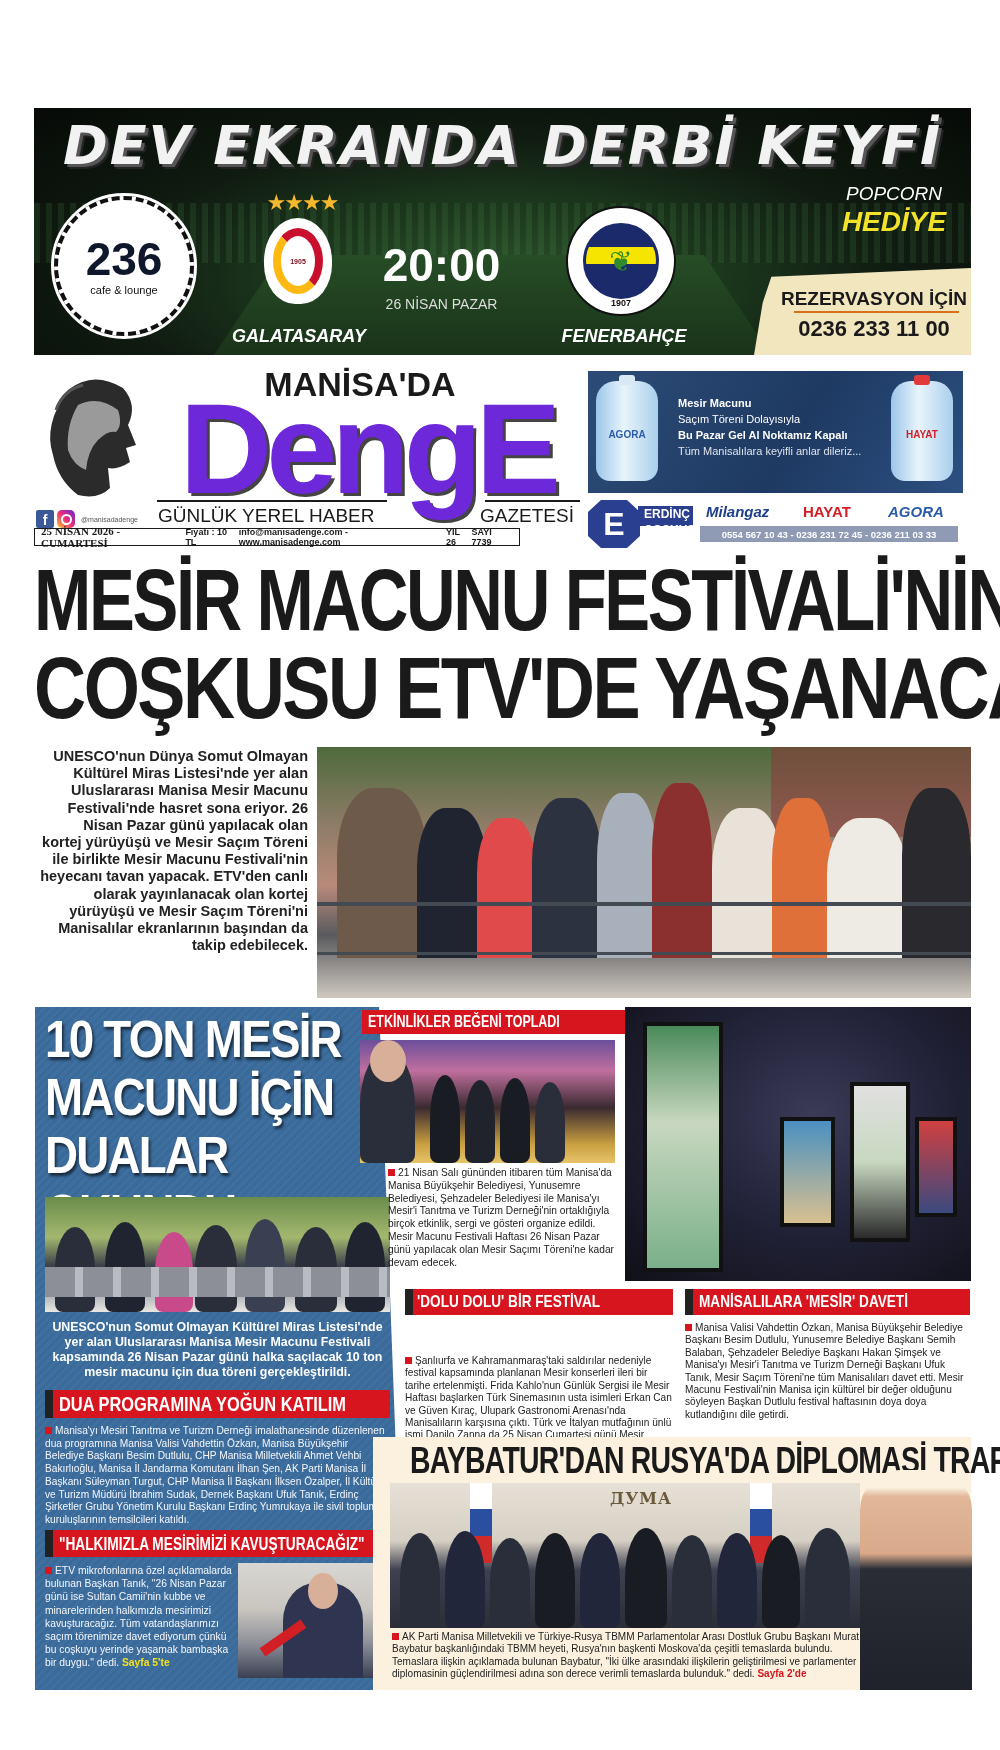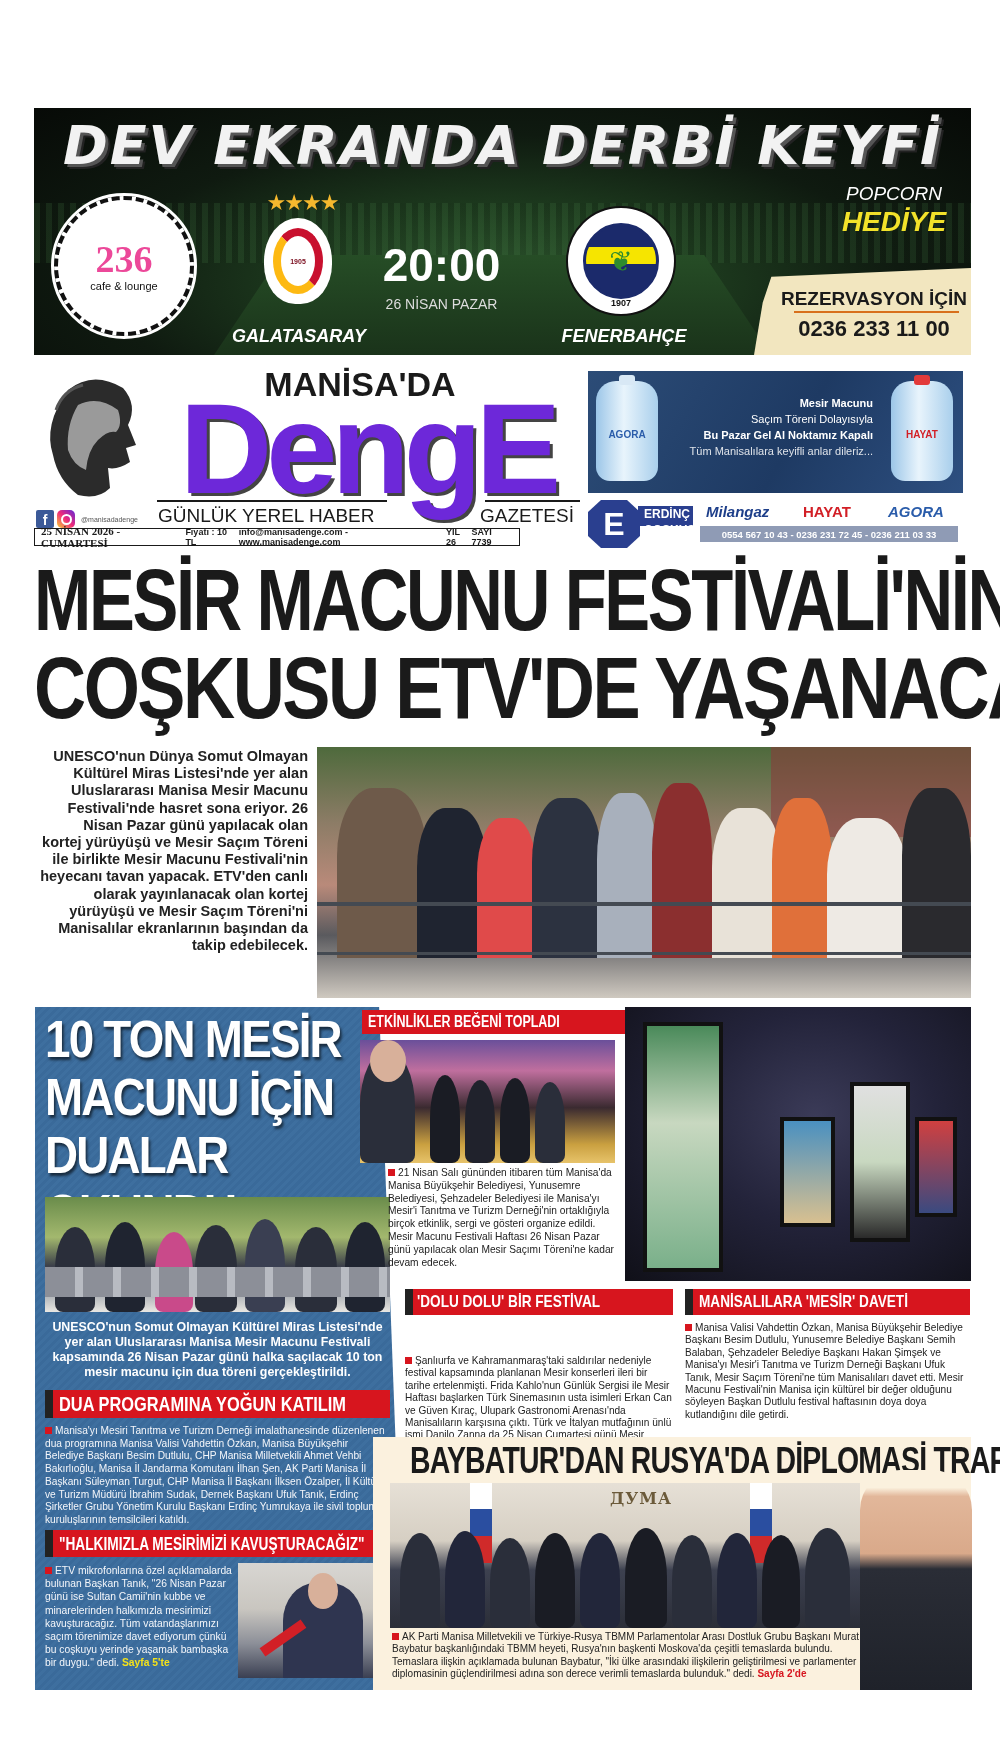--- a/index.html
+++ b/index.html
@@ -11,21 +11,21 @@
   #banner { left: 34px; top: 108px; width: 937px; height: 247px; overflow: hidden;
     background: radial-gradient(ellipse at 50% 70%, #2f5a30 0%, #1d3a1e 30%, #0f1a10 60%, #070a07 100%); }
   #banner .stands { position: absolute; left: 0; right: 0; top: 95px; height: 60px;
     background: repeating-linear-gradient(90deg, rgba(60,110,60,.35) 0 6px, rgba(20,40,20,.2) 6px 12px); opacity: .7; }
   #banner .pitch { position: absolute; left: 180px; right: 200px; bottom: 0; height: 100px;
     background: linear-gradient(#264d26, #1a331a); clip-path: polygon(12% 0, 88% 0, 100% 100%, 0 100%); }
   #banner-title { left: 0; width: 937px; top: 6px; text-align: center; color: #f2f2f2; font-size: 54px; font-style: italic;
     font-weight: 900; letter-spacing: 2px; text-shadow: 3px 3px 0 #555, 5px 5px 0 #222; font-family: "DejaVu Sans", sans-serif; }
   #cafe-logo { left: 20px; top: 88px; width: 140px; height: 140px; border-radius: 50%; background: #fff;
     border: 4px dashed #111; outline: 3px solid #fff; display: flex; flex-direction: column; align-items: center; justify-content: center; }
-  #cafe-logo .num { font-family: Liberation Serif, serif; font-weight: 900; font-size: 38px; color: #ec4899; line-height: 1; }
+  #cafe-logo .num { font-family: Liberation Sans, sans-serif; font-weight: 900; font-size: 46px; color: #0f172a; line-height: 1; }
   #cafe-logo .sub { font-size: 11px; color: #111; margin-top: 2px; }
   .crest { border-radius: 50%; display: flex; align-items: center; justify-content: center; }
   #gs-crest { left: 230px; top: 110px; width: 68px; height: 86px; border-radius: 50% 50% 46% 46%; background: #fff; }
   #gs-crest .inner { width: 50px; height: 66px; border-radius: 50%; border: 8px solid #c8102e; border-left-color: #fdb912; border-bottom-color: #fdb912;
     display:flex; align-items:center; justify-content:center; font-size: 7px; color:#7a0d1e; font-weight:700; }
   #gs-stars { left: 218px; top: 82px; width: 100px; font-size: 22px; color: #f5b82e; letter-spacing: -2px; text-align:center; }
   #match-time { left: 320px; top: 130px; width: 175px; text-align: center; color: #fff; font-size: 46px; font-weight: 700; }
   #match-date { left: 320px; top: 188px; width: 175px; text-align: center; color: #ddd; font-size: 14px; }
   #fb-crest { left: 532px; top: 98px; width: 110px; height: 110px; background: #fff; border: 2px solid #111; }
   #fb-crest .inner { width: 76px; height: 76px; border-radius: 50%; overflow: hidden; border: 3px solid #1b2a6b;
@@ -55,21 +55,21 @@
   #tagline-left { left: 158px; top: 505px; font-size: 19px; color: #1a1a1a; text-align: center; }
   #tagline-right { left: 480px; top: 505px; font-size: 19px; color: #1a1a1a; }
   #infobar { left: 34px; top: 528px; width: 486px; height: 18px; border: 1.5px solid #1a1a1a; display:flex; align-items:center; justify-content: space-between; padding: 0 6px; font-size: 9px; font-weight: 700; }
   #infobar .date { font-family: "Liberation Serif", serif; font-size: 11px; }
 
   #ad-box { left: 588px; top: 371px; width: 375px; height: 122px; background: linear-gradient(120deg,#2c4c77,#1e3a63 55%,#2d4f80); overflow:hidden; }
   .bottle { position:absolute; width: 62px; height: 100px; top: 10px; border-radius: 20px 20px 14px 14px;
     background: linear-gradient(90deg,#9cc6e8,#e8f4fc 45%,#a9cfec); }
   .bottle .cap { position:absolute; left: 23px; top: -6px; width: 16px; height: 10px; background:#d8e8f5; border-radius: 3px; }
   .bottle .label { position:absolute; left: 4px; right: 4px; top: 48px; text-align:center; font-size: 10px; font-weight:700; }
-  #ad-text { left: 90px; top: 24px; width: 195px; text-align: right; color: #fff; font-size: 11px; line-height: 16px; }
+  #ad-text { left: 90px; top: 24px; width: 195px; text-align: left; color: #fff; font-size: 11px; line-height: 16px; }
   #ad-text .b { font-weight: 700; }
   #sponsor-row { left: 588px; top: 500px; width: 375px; height: 48px; }
   #erdinc-logo { position:absolute; left: 0; top: 0; width: 52px; height: 48px; background:#2a3f8f; clip-path: polygon(25% 0,75% 0,100% 25%,100% 75%,75% 100%,25% 100%,0 75%,0 25%); color:#fff; font-size: 32px; font-weight:900; display:flex; align-items:center; justify-content:center; }
   #erdinc-name { position:absolute; left: 50px; top: 6px; width: 55px; height: 20px; background: #2a3f8f; color:#fff; font-size: 12px; font-weight: 700; line-height: 16px; padding-left: 6px; }
   .brand { position:absolute; top: 3px; font-size: 15px; font-weight: 700; font-style: italic; }
   #phones { position:absolute; left: 112px; top: 26px; width: 258px; height: 16px; background: #8f9bb5; color:#fff; font-size: 9.5px; font-weight:700; display:flex; align-items:center; justify-content:center; }
 
   
   .headline { left: 34px; width: 940px; font-size: 86px; font-weight: 900; color: #1a1a1a; line-height: 1; white-space: nowrap;
     letter-spacing: -3px; transform-origin: left top; font-family: "Liberation Sans", sans-serif; }

